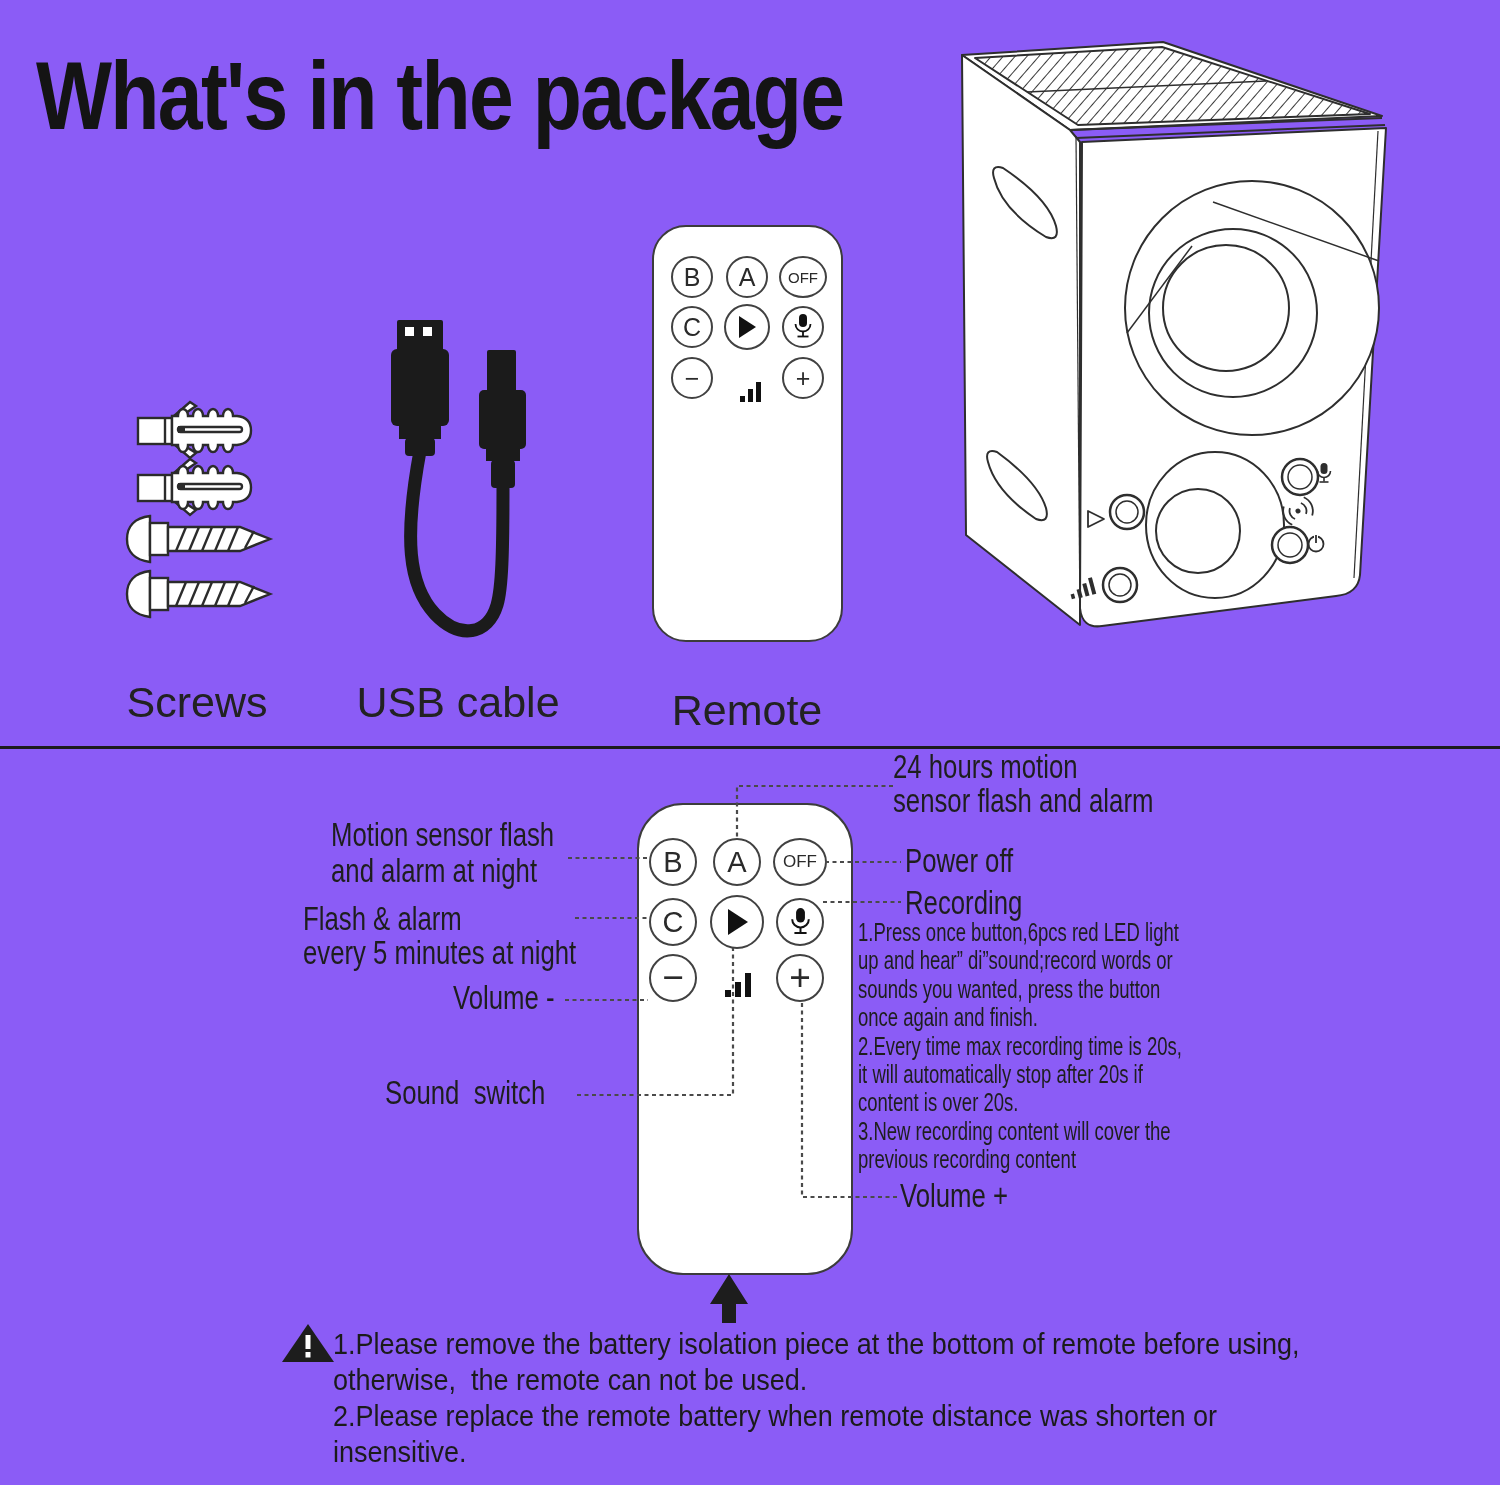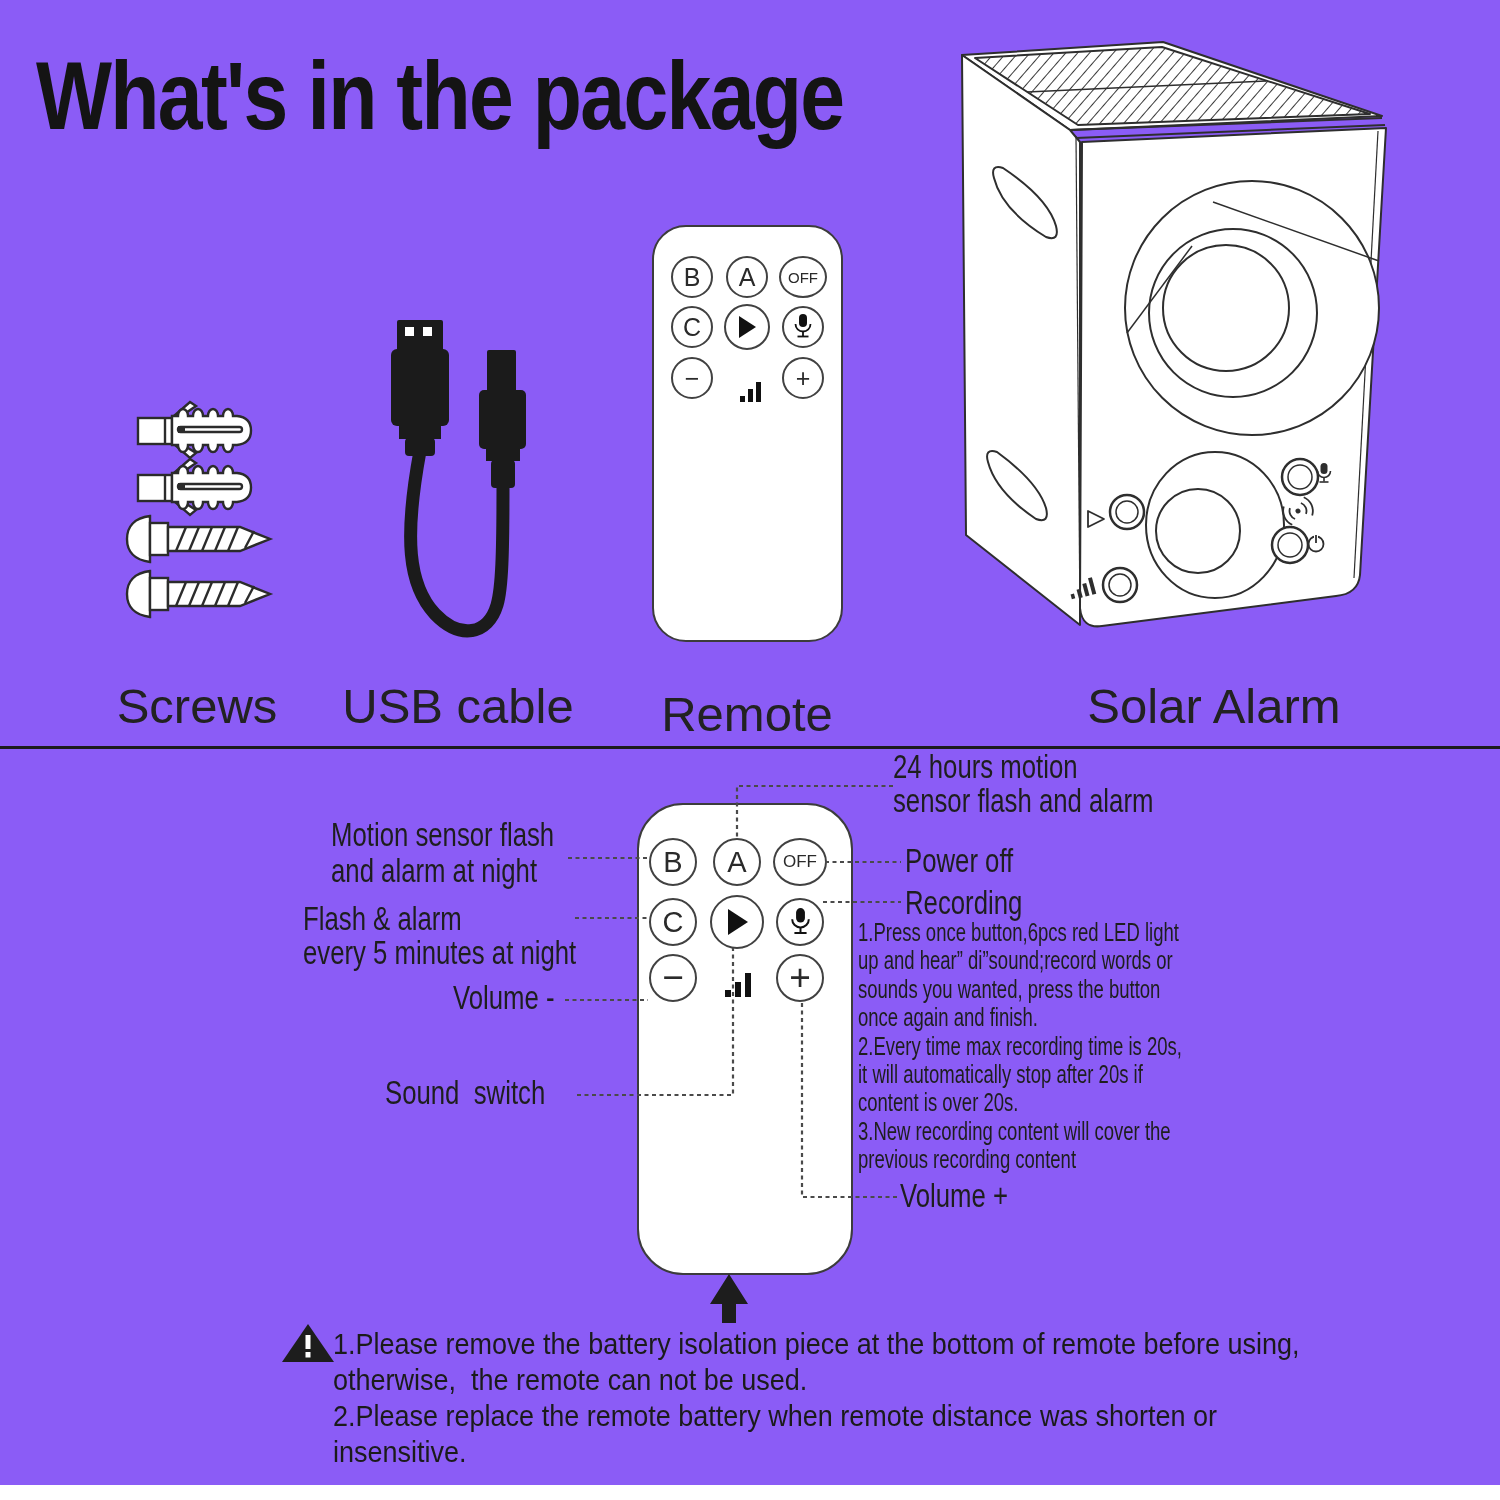--- a/index.html
+++ b/index.html
@@ -7,21 +7,21 @@
   .page {
     position:relative; width:1500px; height:1485px; background:#8b5cf6; overflow:hidden;
     font-family:Liberation Sans, sans-serif; color:#1f1f1f;
   }
   .title {
     position:absolute; left:36px; top:40px; font-size:97px; font-weight:bold;
     letter-spacing:-2px; color:#141414; transform:scaleX(0.83); transform-origin:left top;
     white-space:pre;
   }
   .pkg-label {
-    position:absolute; top:678px; font-size:49px; color:#222;
+    position:absolute; top:678px; font-size:43px; color:#222;
     transform:translateX(-50%); white-space:pre;
   }
   .divider { position:absolute; left:0; top:746px; width:1500px; height:3px; background:#1c1c1c; }
 
   
   .illus { position:absolute; }
 
   
   .remote { position:absolute; background:#fff; border:2px solid #3c3c3c; }
   .remote-top { left:652px; top:225px; width:191px; height:417px; border-radius:34px; }
@@ -233,21 +233,20 @@
         <circle cx="0" cy="1" r="7.5"></circle>
         <line x1="0" y1="-9" x2="0" y2="1" stroke="#fff" stroke-width="4"></line>
         <line x1="0" y1="-8" x2="0" y2="0"></line>
       </g>
     </g>
   </svg>
 
   <div class="pkg-label" style="left:197px;">Screws</div>
   <div class="pkg-label" style="left:458px;">USB cable</div>
   <div class="pkg-label" style="left:747px;margin-top:8px;">Remote</div>
-  <div class="pkg-label" style="left:1214px;">Solar Alarm</div>
 
   <div class="divider"></div>
 
   <div class="remote remote-bottom">
     <div class="btn r1 c1">
         <span>B</span>
       </div>
     <div class="btn r1 c2">
         <span>A</span>
       </div>

